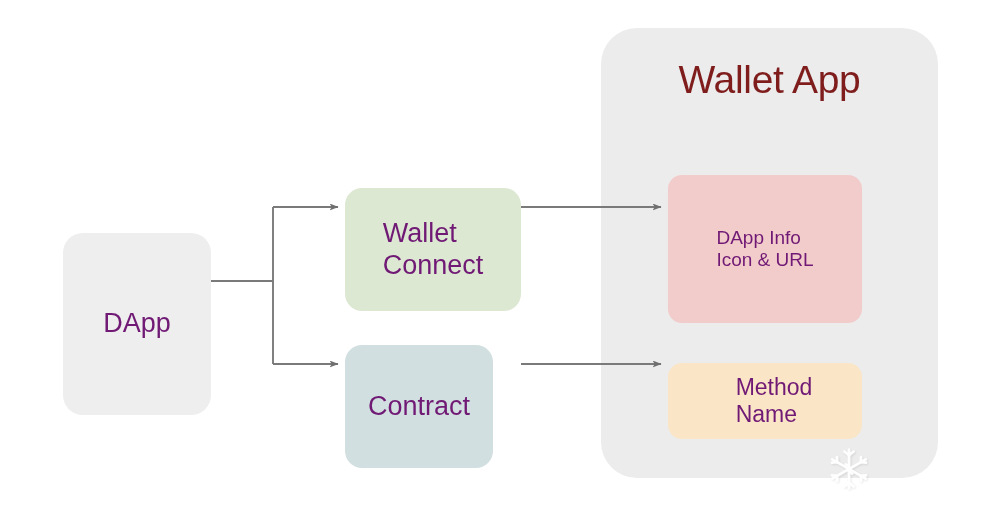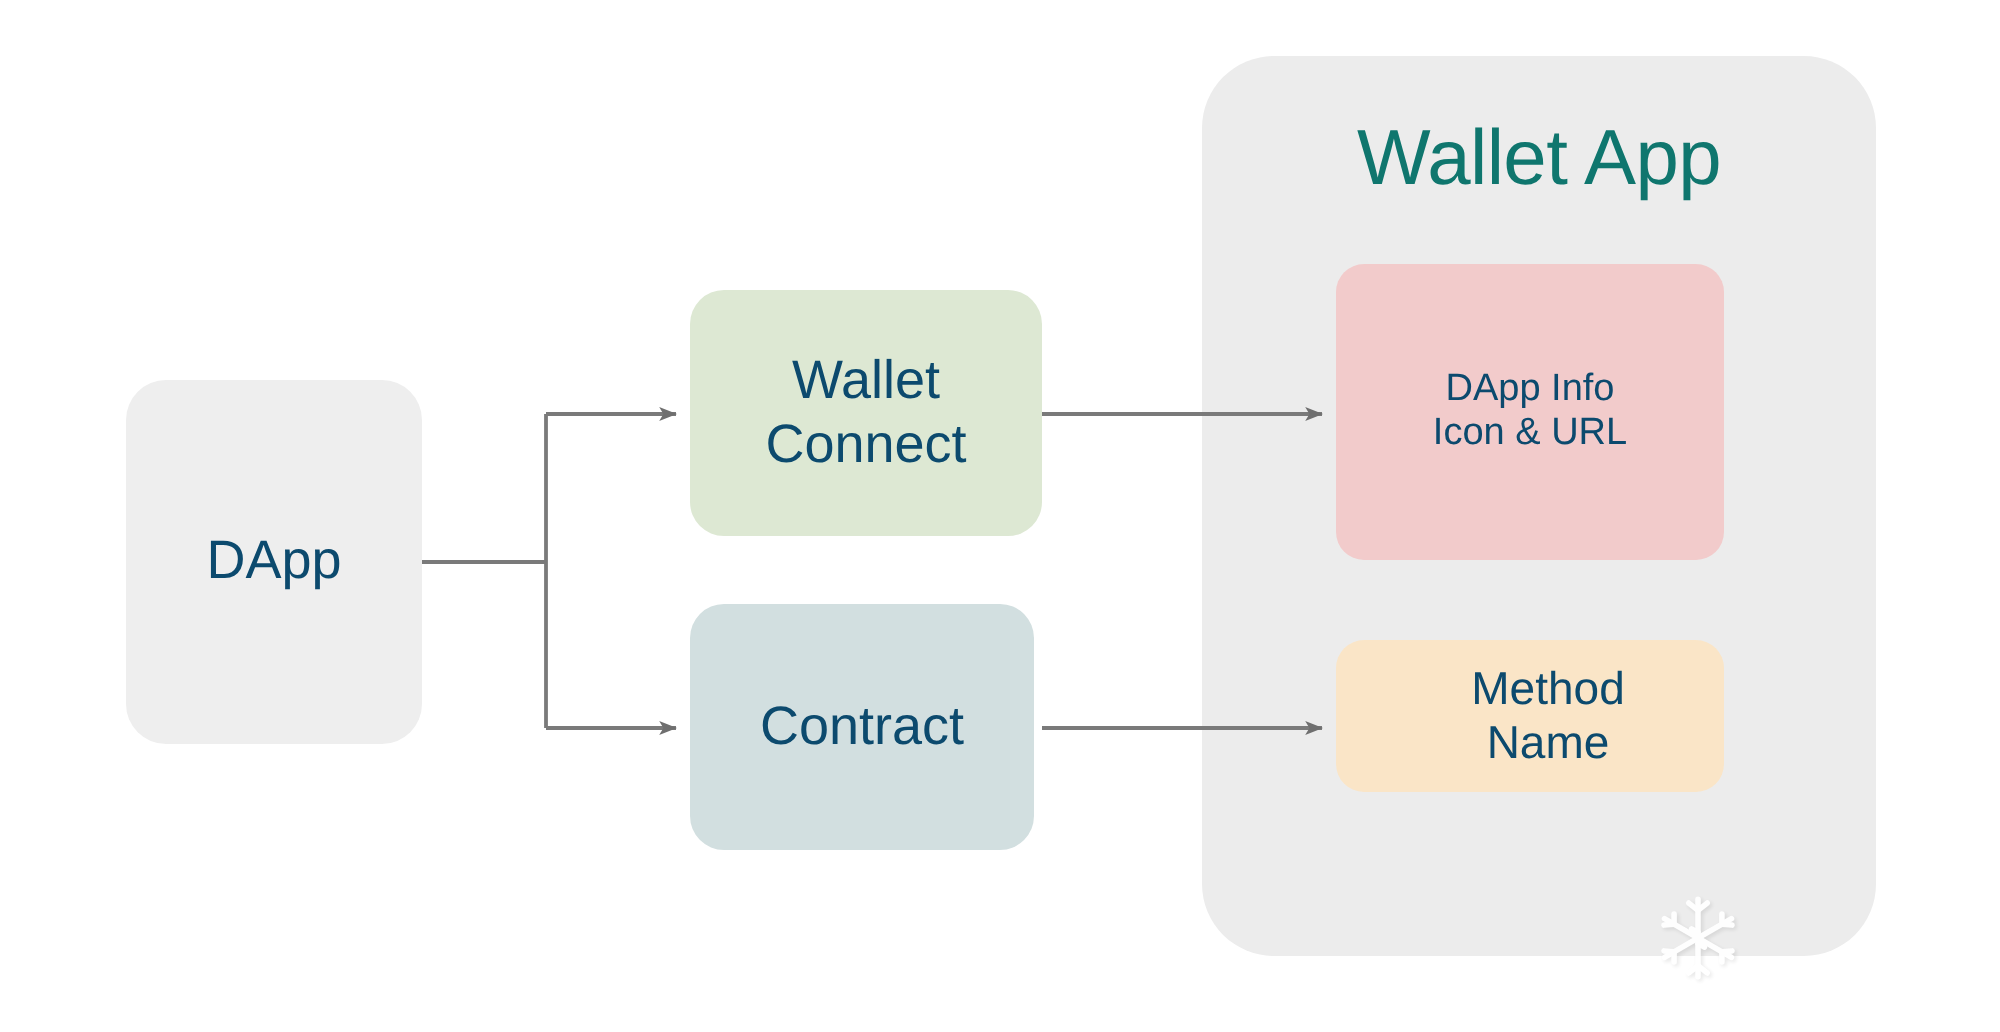--- a/index.html
+++ b/index.html
@@ -17,45 +17,45 @@
     background: #ffffff;
     overflow: hidden;
   }
 
   
   .node {
     position: absolute;
     display: flex;
     align-items: center;
     justify-content: center;
-    text-align: center;
-    color: #0c4a6e;
+    color: #701a75;
     box-sizing: border-box;
     line-height: 1.18;
     white-space: pre-line;
+    margin-top: 43px;
   }
 
   
   .group-panel {
     position: absolute;
     left: 601px;
     top: 28px;
     width: 337px;
     height: 450px;
     background: #ececec;
     border-radius: 36px;
   }
   .group-title {
     position: absolute;
     left: 601px;
     top: 58px;
     width: 337px;
     text-align: center;
     font-size: 39px;
-    color: #0f766e;
+    color: #7f1d1d;
     letter-spacing: -0.3px;
   }
 
   
   .node-dapp {
     left: 63px;
     top: 190px;
     width: 148px;
     height: 182px;
     background: #eeeeee;
@@ -67,21 +67,21 @@
     top: 145px;
     width: 176px;
     height: 123px;
     background: #dde8d3;
     border-radius: 17px;
     font-size: 27px;
   }
   .node-contract {
     left: 345px;
     top: 302px;
-    width: 172px;
+    width: 148px;
     height: 123px;
     background: #d2dfe0;
     border-radius: 17px;
     font-size: 27px;
   }
   .node-dappinfo {
     left: 668px;
     top: 132px;
     width: 194px;
     height: 148px;

